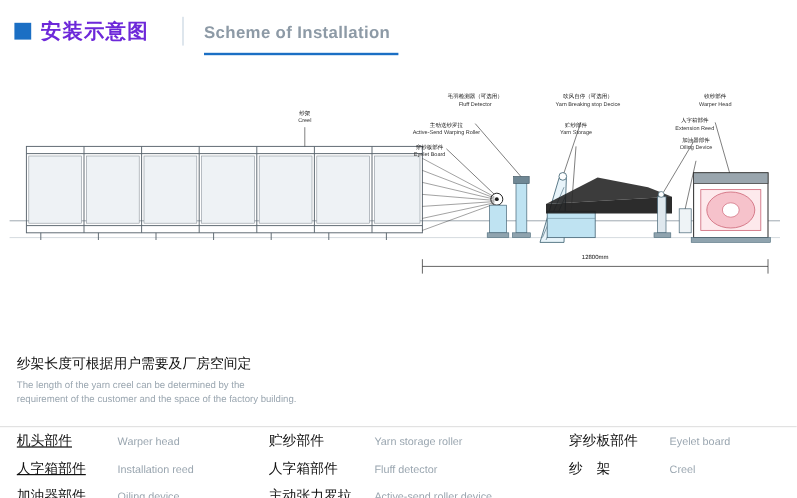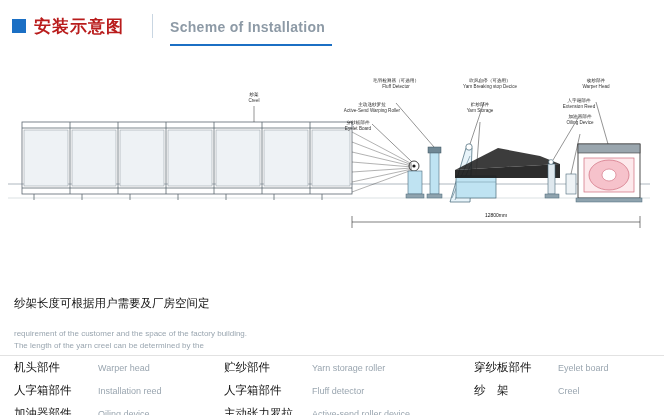--- a/index.html
+++ b/index.html
@@ -30,21 +30,21 @@
     position: absolute;
     left: 12px; top: 19px;
     width: 14px; height: 14px;
     background: #1b6fc4;
   }
   .hdr-cn {
     position: absolute;
     left: 34px; top: 15px;
     font-size: 17px;
     font-weight: bold;
-    color: #b91c1c;
+    color: #6d28d9;
     letter-spacing: 1px;
   }
   .hdr-divider {
     position: absolute;
     left: 152px; top: 14px;
     width: 1px; height: 24px;
     background: #c9d6e2;
   }
   .hdr-en {
     position: absolute;
@@ -82,21 +82,21 @@
 
   
   .caption {
     position: absolute;
     left: 14px; top: 296px;
     width: 420px;
   }
   .cap-cn {
     font-size: 11.5px;
     color: #111;
-    margin-bottom: 17px;
+    margin-bottom: 4px;
   }
   .cap-en {
     font-size: 8px;
     color: #9aa6b0;
     line-height: 12px;
   }
 
   .hr-light {
     position: absolute;
     left: 0; top: 355px;
@@ -122,21 +122,21 @@
   .legend-row {
     display: flex;
     align-items: baseline;
     height: 23px;
   }
   .lg-cn {
     font-size: 11.5px;
     color: #111;
     white-space: nowrap;
   }
-  .c1 .lg-cn { width: 84px; }
+  .c1 .lg-cn { width: 84px; text-decoration: underline; }
   .c2 .lg-cn { width: 88px; }
   .c3 .lg-cn { width: 84px; }
   .lg-en {
     font-size: 9px;
     color: #9aa6b0;
     white-space: nowrap;
   }
 </style>
 </head>
 <body>
@@ -324,22 +324,22 @@
       <div>加油器部件</div>
       <div class="en">Oiling Device</div>
     </div>
 
     <div class="lbl c" style="left:466px; top:160px; width:60px; font-size:5px;">12800mm</div>
   </div>
 
   <div class="caption">
     <div class="cap-cn">纱架长度可根据用户需要及厂房空间定</div>
     <div class="cap-en">
+      <div>The length of the yarn creel can be determined by the</div>
       <div>requirement of the customer and the space of the factory building.</div>
-      <div>The length of the yarn creel can be determined by the</div>
     </div>
   </div>
 
   <div class="hr-light"></div>
 
   <div class="legend">
 
     <div class="legend-col c1">
       <div class="legend-row">
         <span class="lg-cn">机头部件</span>

